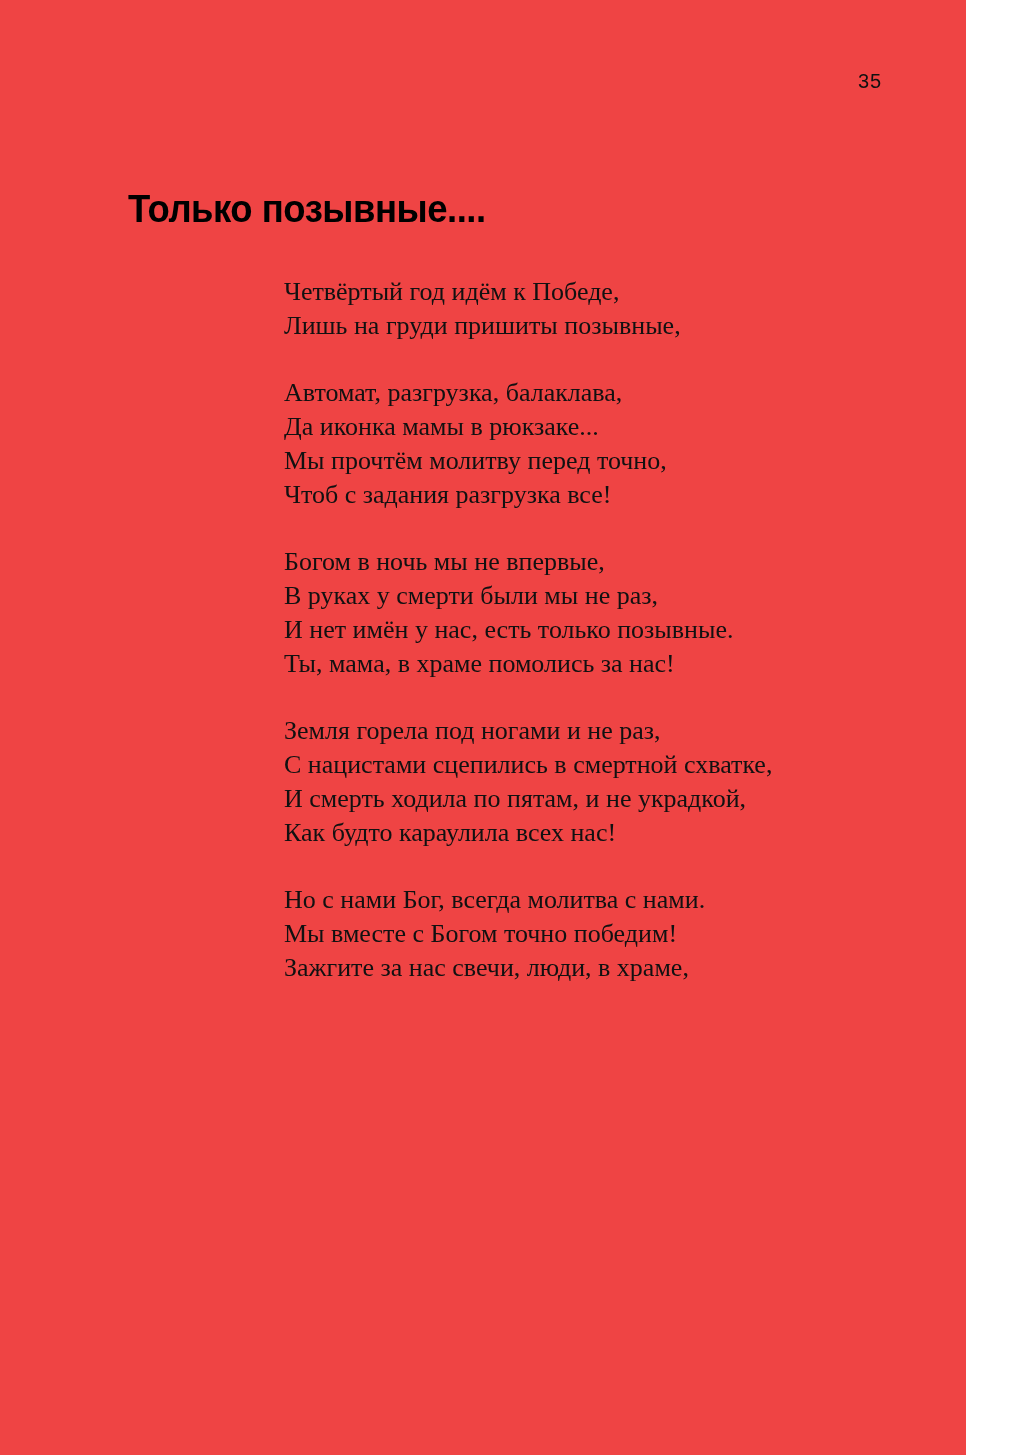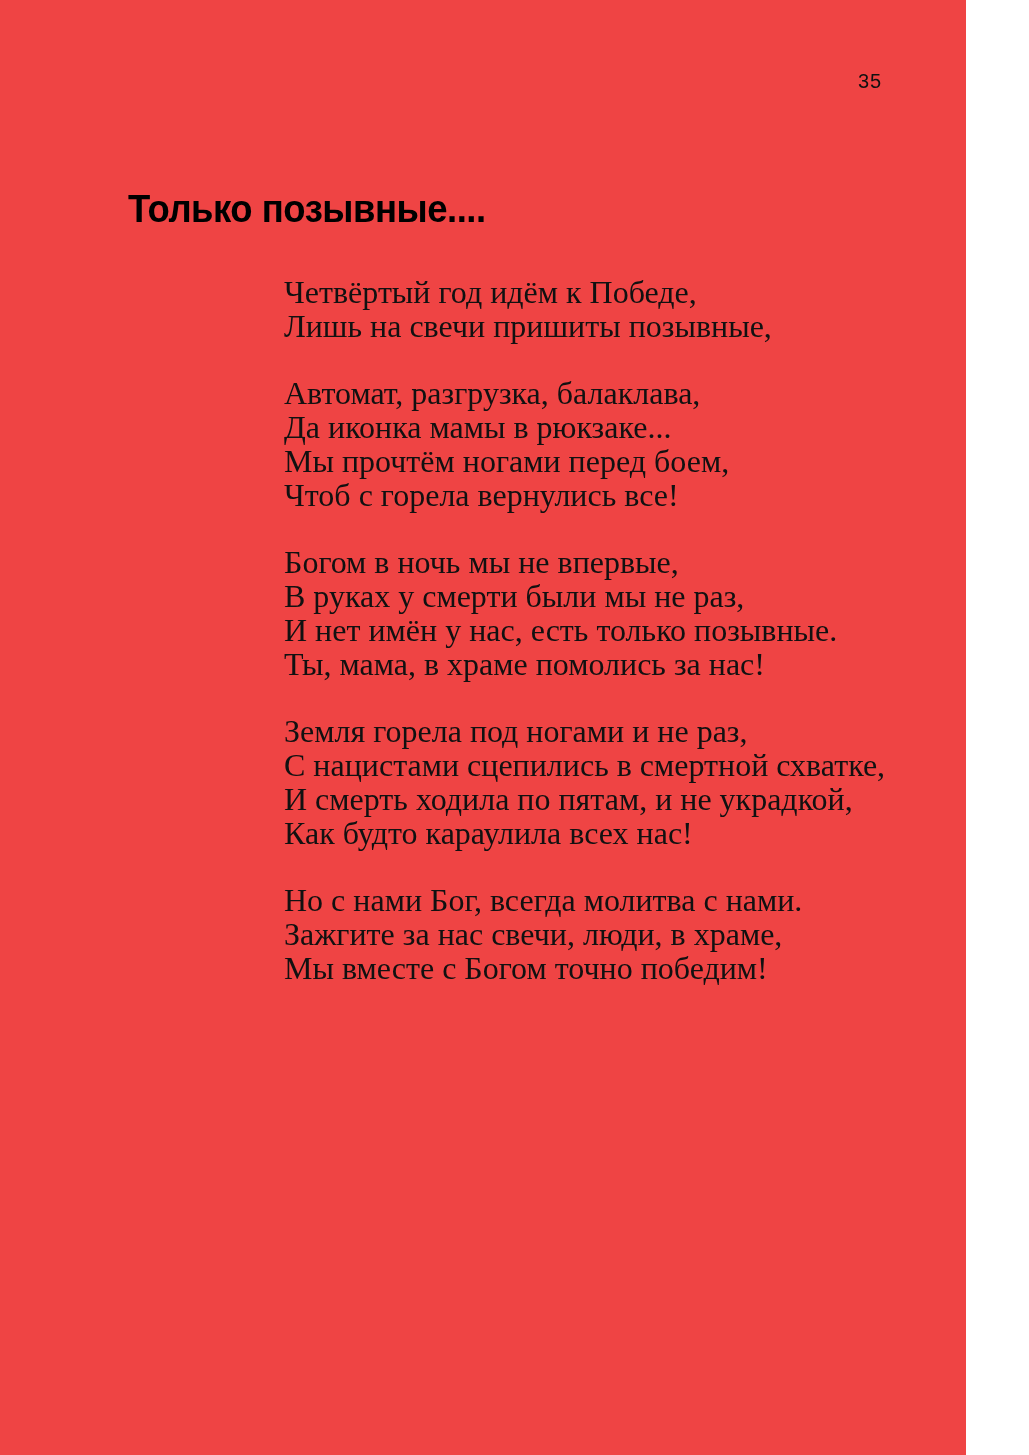--- a/index.html
+++ b/index.html
@@ -35,21 +35,21 @@
       letter-spacing: -0.5px;
       transform: scaleX(0.96);
       transform-origin: left top;
       color: #000000;
     }
     .poem {
       position: absolute;
       top: 275px;
       left: 284px;
       font-family: "Liberation Serif", serif;
-      font-size: 32px;
+      font-size: 26px;
       line-height: 34px;
       color: #111111;
     }
     .stanza {
       margin: 0 0 33px 0;
     }
     .line {
       display: block;
       white-space: nowrap;
     }
@@ -58,39 +58,39 @@
 <body>
 
 <div class="page">
   <div class="page-number">35</div>
 
   <h1 class="title">Только позывные....</h1>
 
   <div class="poem">
     <div class="stanza">
       <span class="line">Четвёртый год идём к Победе,</span>
-      <span class="line">Лишь на свечи пришиты позывные,</span>
+      <span class="line">Лишь на груди пришиты позывные,</span>
     </div>
     <div class="stanza">
       <span class="line">Автомат, разгрузка, балаклава,</span>
       <span class="line">Да иконка мамы в рюкзаке...</span>
-      <span class="line">Мы прочтём ногами перед боем,</span>
-      <span class="line">Чтоб с горела вернулись все!</span>
+      <span class="line">Мы прочтём молитву перед точно,</span>
+      <span class="line">Чтоб с задания разгрузка все!</span>
     </div>
     <div class="stanza">
       <span class="line">Богом в ночь мы не впервые,</span>
       <span class="line">В руках у смерти были мы не раз,</span>
       <span class="line">И нет имён у нас, есть только позывные.</span>
       <span class="line">Ты, мама, в храме помолись за нас!</span>
     </div>
     <div class="stanza">
       <span class="line">Земля горела под ногами и не раз,</span>
       <span class="line">С нацистами сцепились в смертной схватке,</span>
       <span class="line">И смерть ходила по пятам, и не украдкой,</span>
       <span class="line">Как будто караулила всех нас!</span>
     </div>
     <div class="stanza">
       <span class="line">Но с нами Бог, всегда молитва с нами.</span>
+      <span class="line">Мы вместе с Богом точно победим!</span>
       <span class="line">Зажгите за нас свечи, люди, в храме,</span>
-      <span class="line">Мы вместе с Богом точно победим!</span>
     </div>
   </div>
 </div>
 
 </body></html>

